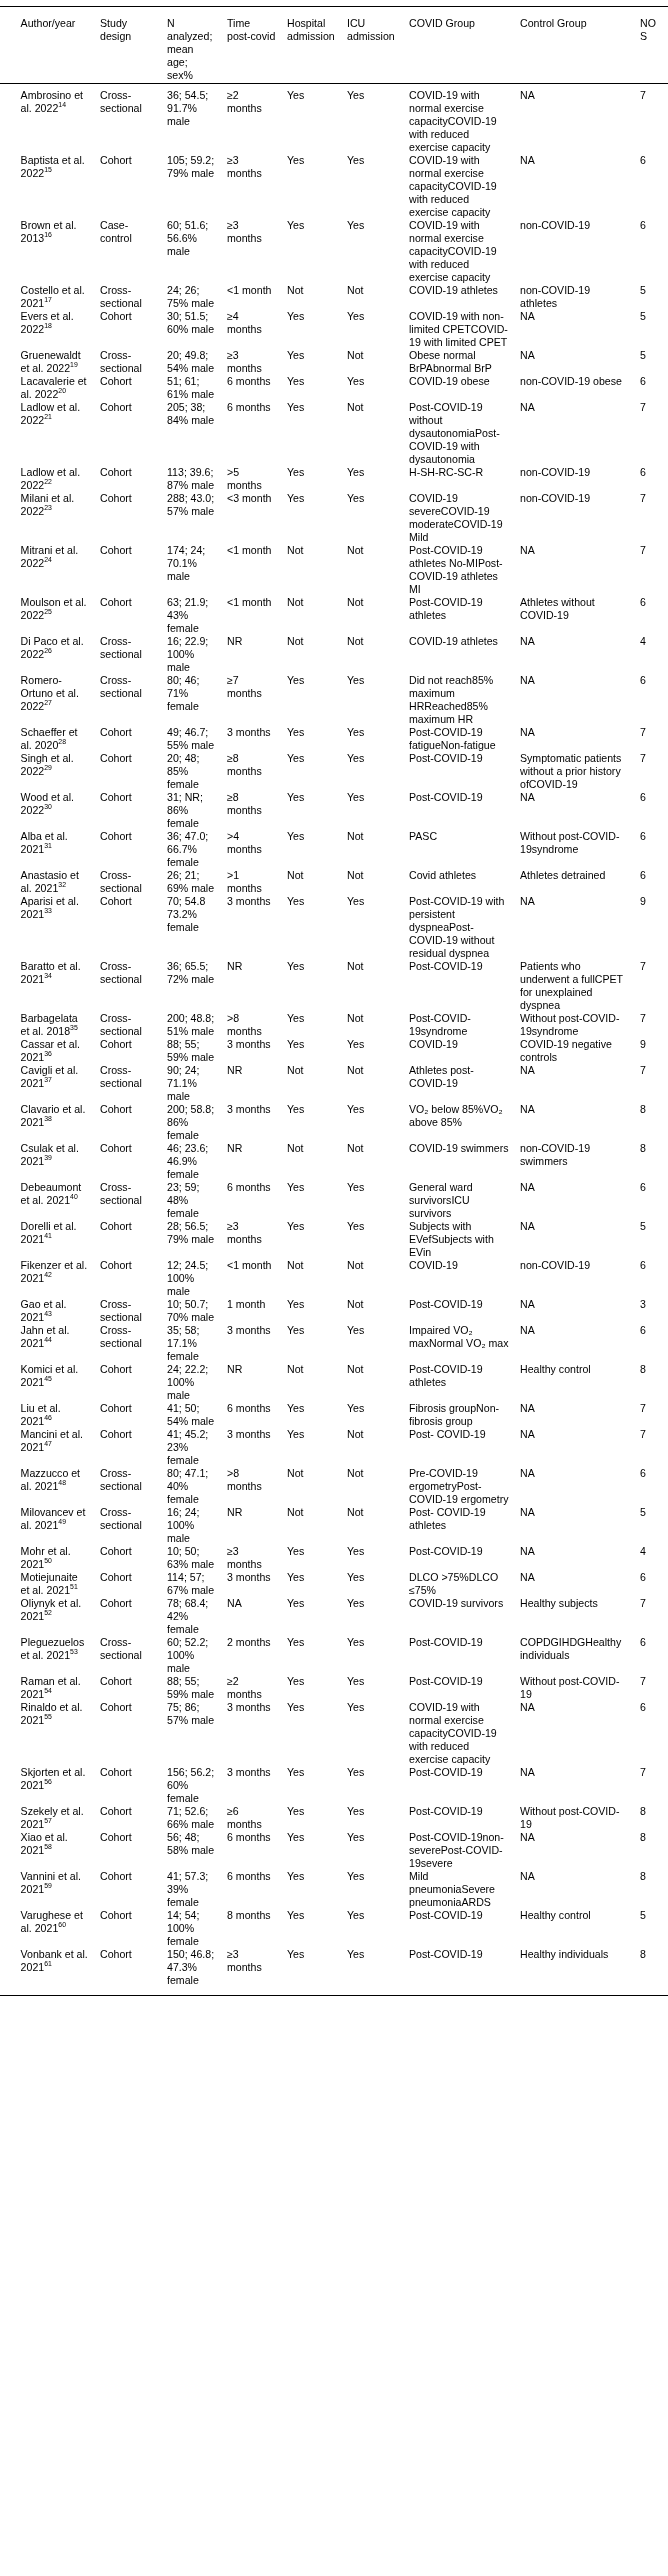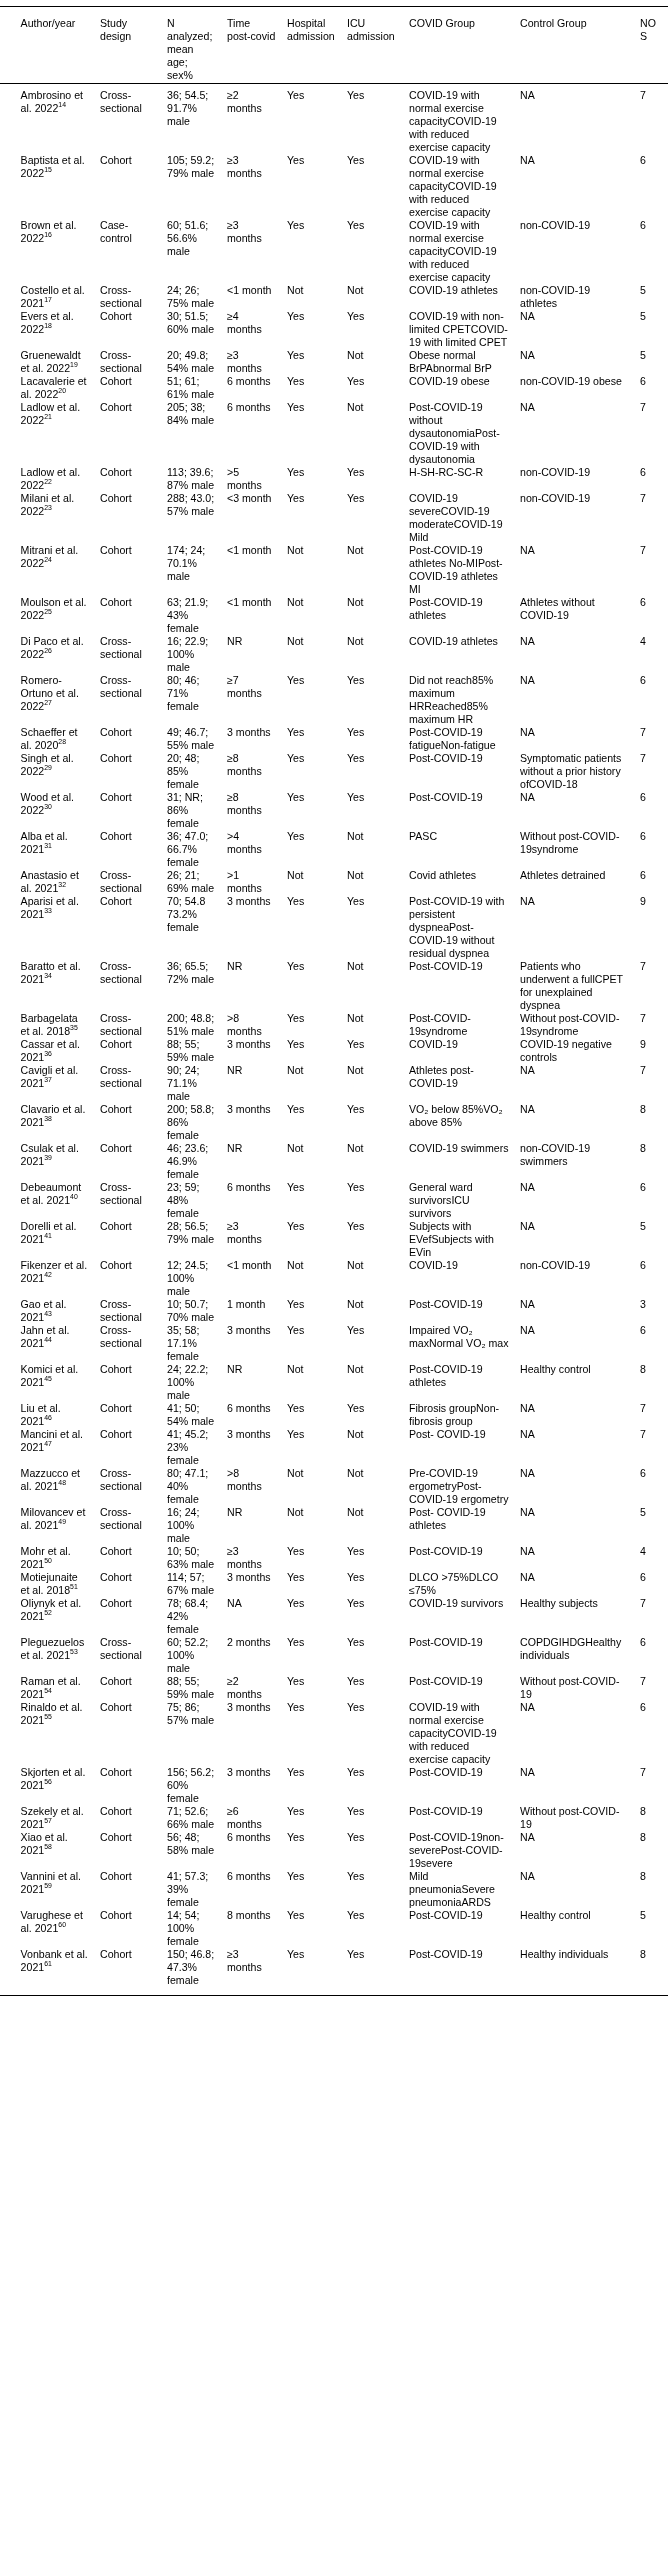--- a/index.html
+++ b/index.html
@@ -100,21 +100,21 @@
     <td>Cohort</td>
     <td>105; 59.2; 79% male</td>
     <td>≥3 months</td>
     <td>Yes</td>
     <td>Yes</td>
     <td>COVID-19 with normal exercise capacityCOVID-19 with reduced exercise capacity</td>
     <td>NA</td>
     <td>6</td>
   </tr>
         <tr>
-    <td><span>Brown et al. 2022</span><sup class="ref">16</sup></td>
+    <td><span>Brown et al. 2013</span><sup class="ref">16</sup></td>
     <td>Case-control</td>
     <td>60; 51.6; 56.6% male</td>
     <td>≥3 months</td>
     <td>Yes</td>
     <td>Yes</td>
     <td>COVID-19 with normal exercise capacityCOVID-19 with reduced exercise capacity</td>
     <td>non-COVID-19</td>
     <td>6</td>
   </tr>
         <tr>
@@ -250,21 +250,21 @@
     <td>7</td>
   </tr>
         <tr>
     <td><span>Singh et al. 2022</span><sup class="ref">29</sup></td>
     <td>Cohort</td>
     <td>20; 48; 85% female</td>
     <td>≥8 months</td>
     <td>Yes</td>
     <td>Yes</td>
     <td>Post-COVID-19</td>
-    <td>Symptomatic patients without a prior history ofCOVID-18</td>
+    <td>Symptomatic patients without a prior history ofCOVID-19</td>
     <td>7</td>
   </tr>
         <tr>
     <td><span>Wood et al. 2022</span><sup class="ref">30</sup></td>
     <td>Cohort</td>
     <td>31; NR; 86% female</td>
     <td>≥8 months</td>
     <td>Yes</td>
     <td>Yes</td>
     <td>Post-COVID-19</td>
@@ -485,21 +485,21 @@
     <td>Cohort</td>
     <td>10; 50; 63% male</td>
     <td>≥3 months</td>
     <td>Yes</td>
     <td>Yes</td>
     <td>Post-COVID-19</td>
     <td>NA</td>
     <td>4</td>
   </tr>
         <tr>
-    <td><span>Motiejunaite et al. 2018</span><sup class="ref">51</sup></td>
+    <td><span>Motiejunaite et al. 2021</span><sup class="ref">51</sup></td>
     <td>Cohort</td>
     <td>114; 57; 67% male</td>
     <td>3 months</td>
     <td>Yes</td>
     <td>Yes</td>
     <td>DLCO &gt;75%DLCO ≤75%</td>
     <td>NA</td>
     <td>6</td>
   </tr>
         <tr>

